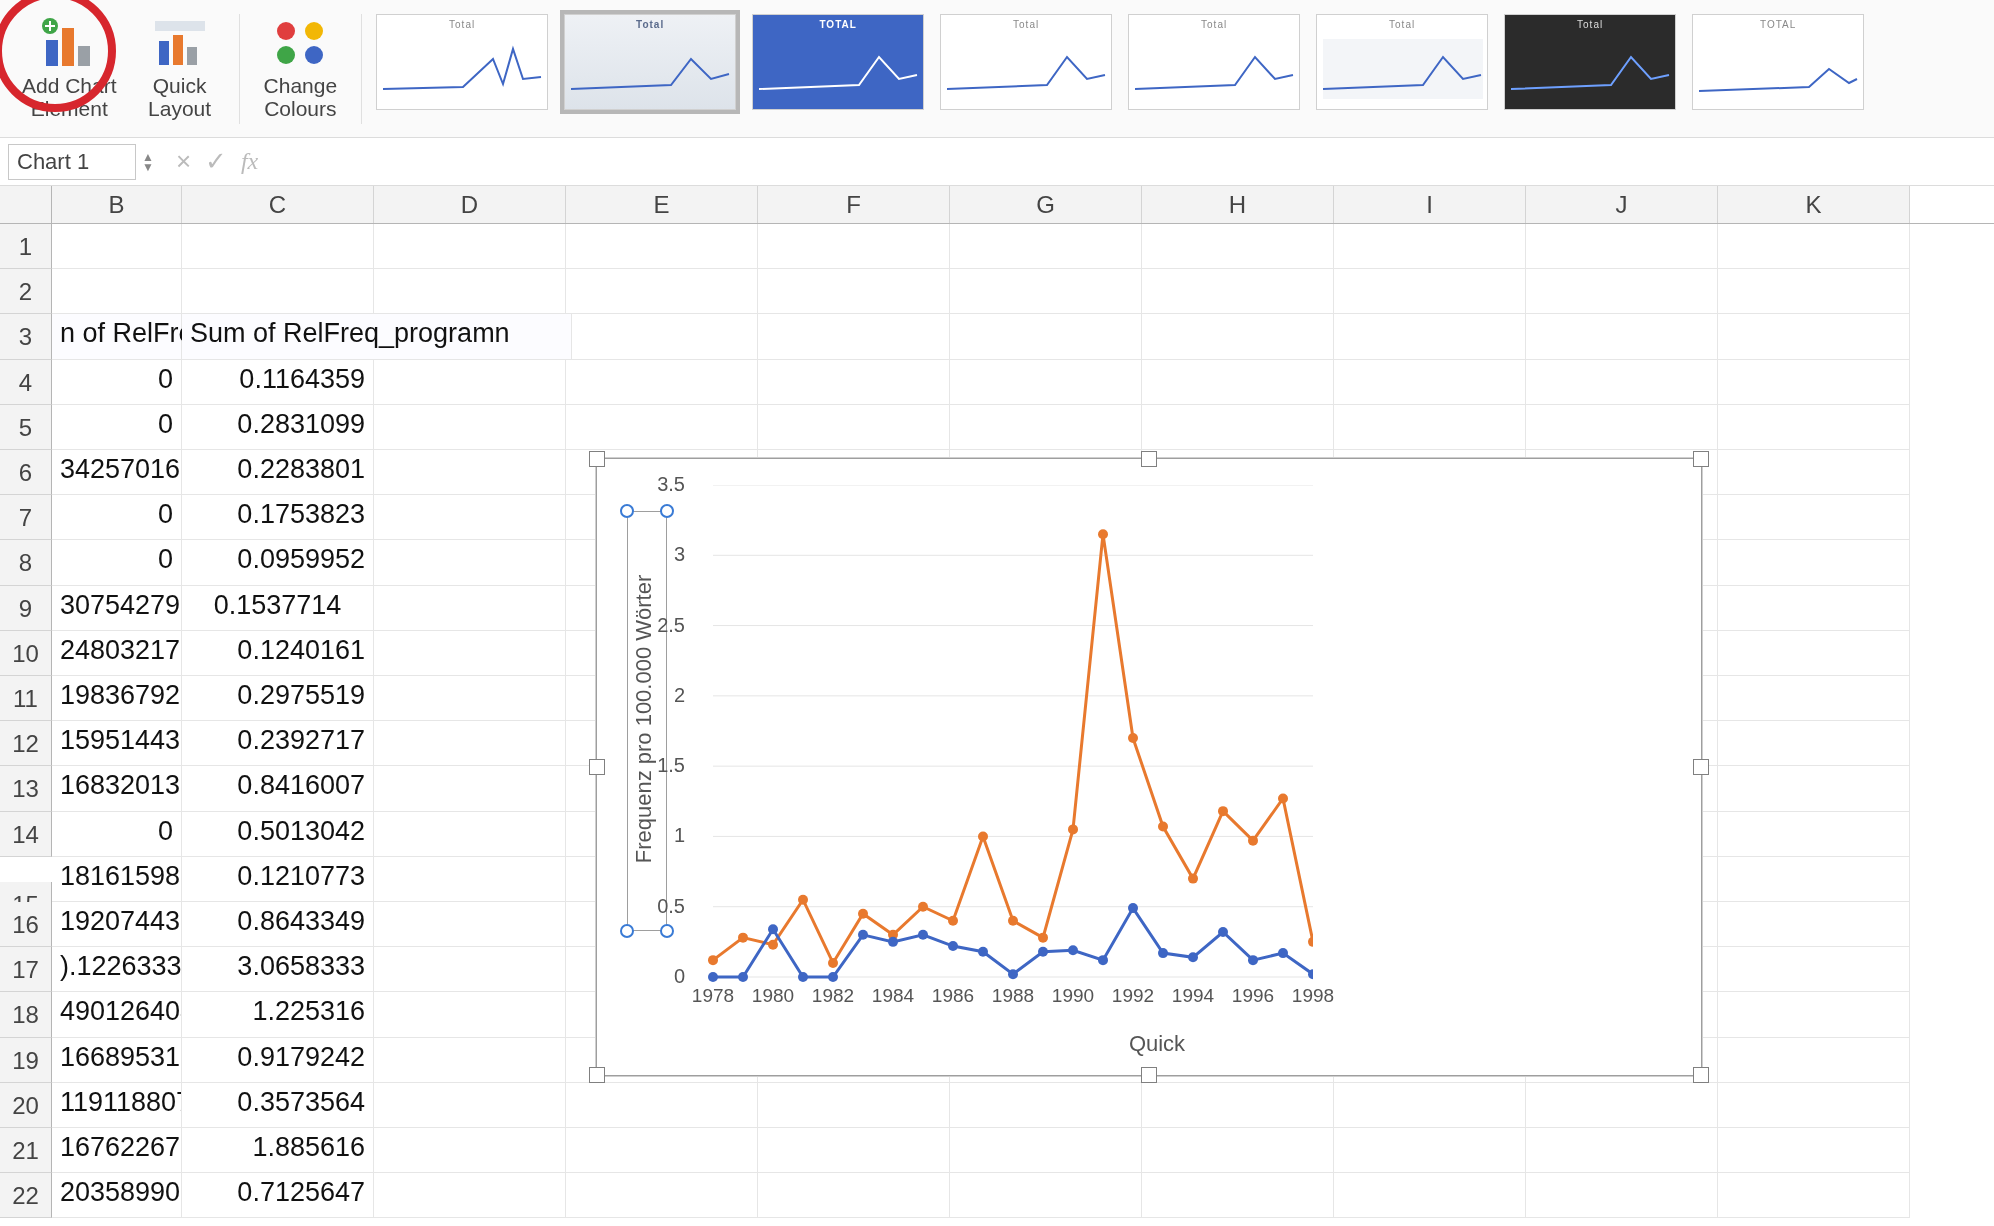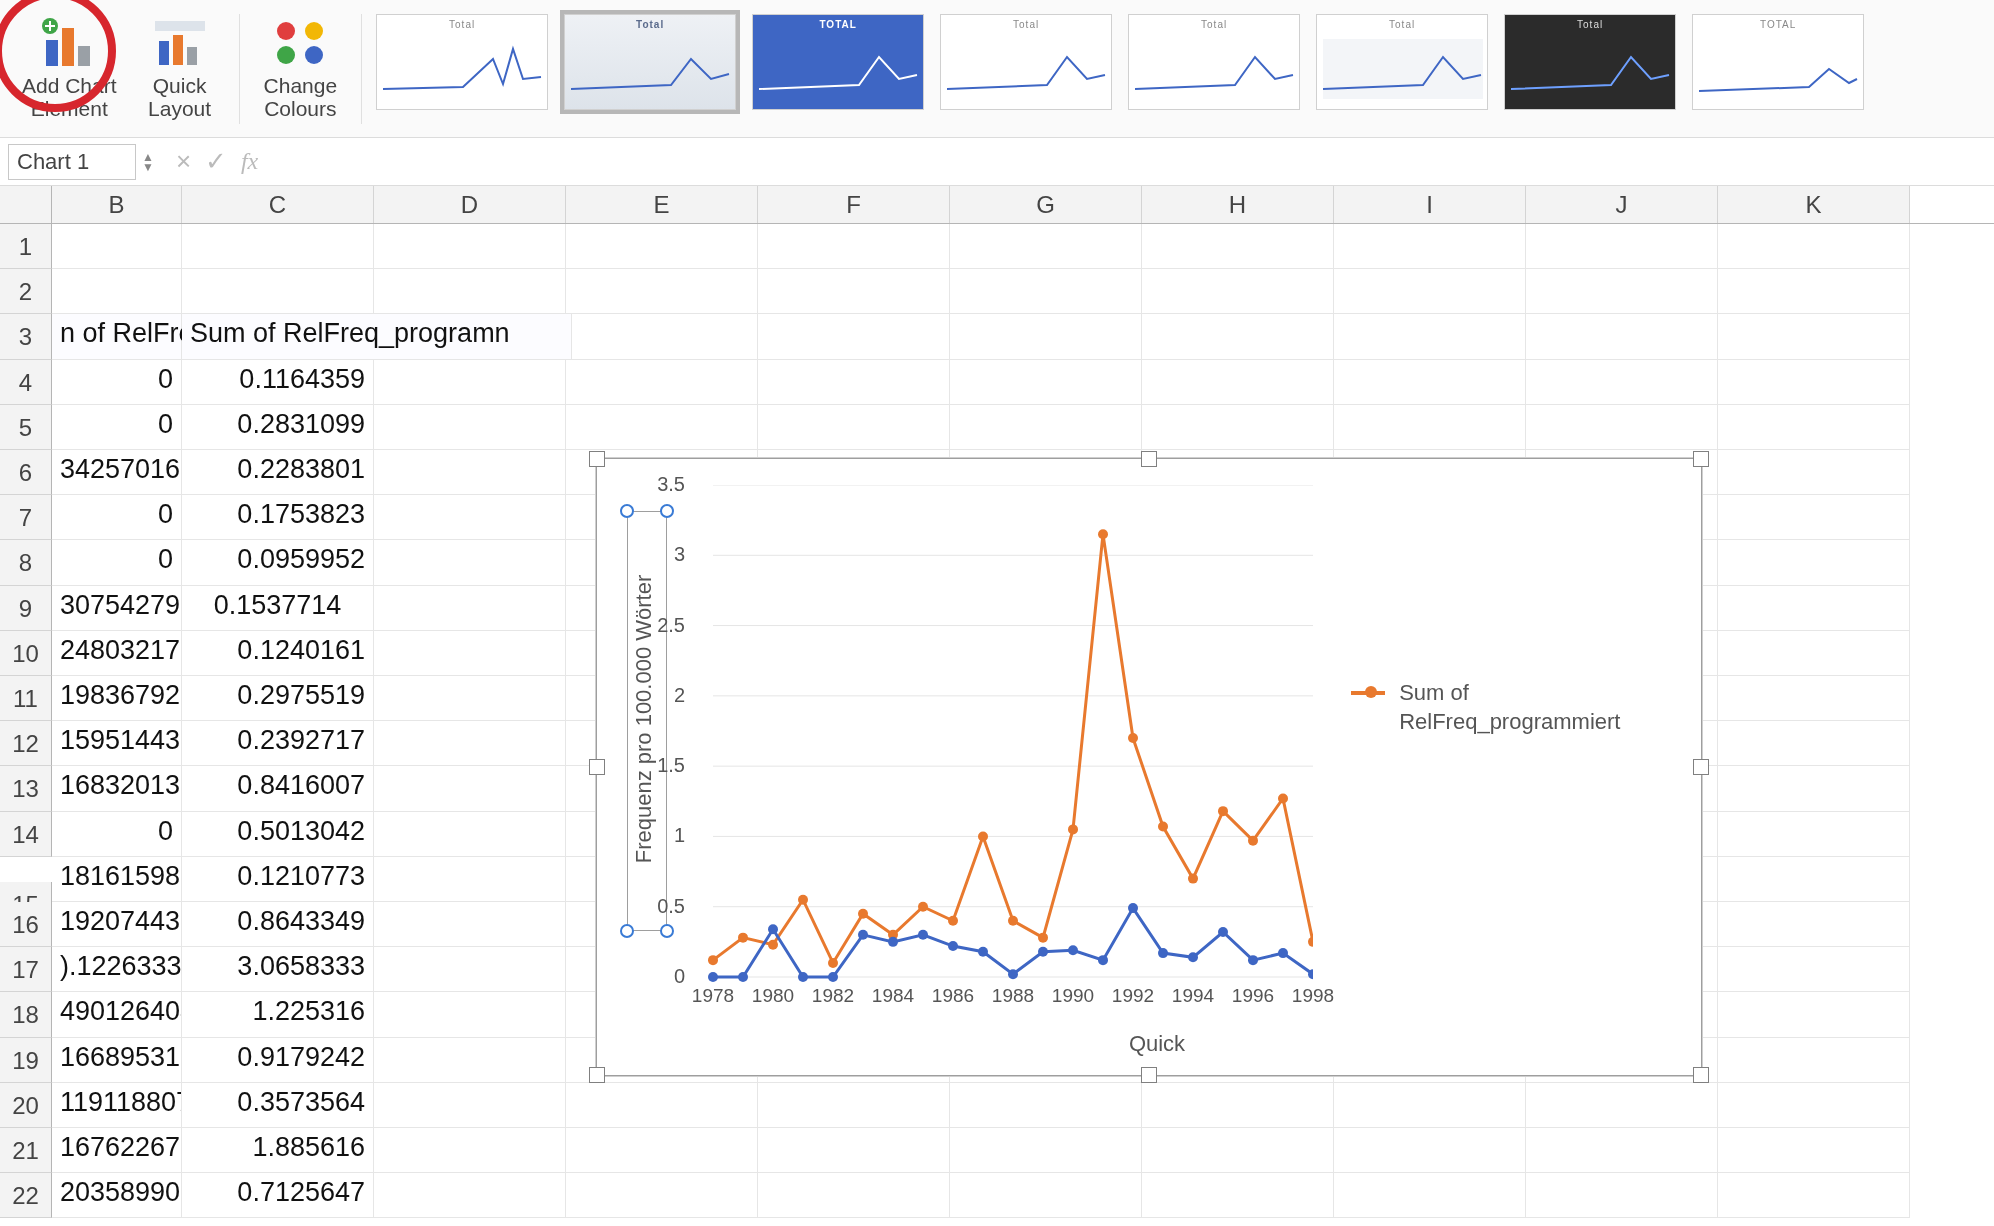--- a/index.html
+++ b/index.html
@@ -548,21 +548,17 @@
           <circle cx="470" cy="468.10285714285715" r="5" fill="#3e66c4"></circle>
           <circle cx="500" cy="472.32" r="5" fill="#3e66c4"></circle>
           <circle cx="530" cy="447.01714285714286" r="5" fill="#3e66c4"></circle>
           <circle cx="560" cy="475.13142857142856" r="5" fill="#3e66c4"></circle>
           <circle cx="590" cy="468.10285714285715" r="5" fill="#3e66c4"></circle>
           <circle cx="620" cy="489.18857142857144" r="5" fill="#3e66c4"></circle>
         </svg>
     <div class="ytick" style="top: 480px;">0</div><div class="ytick" style="top: 409.714px;">0.5</div><div class="ytick" style="top: 339.429px;">1</div><div class="ytick" style="top: 269.143px;">1.5</div><div class="ytick" style="top: 198.857px;">2</div><div class="ytick" style="top: 128.571px;">2.5</div><div class="ytick" style="top: 58.2857px;">3</div><div class="ytick" style="top: -12px;">3.5</div><div class="xtick" style="left: 20px;">1978</div><div class="xtick" style="left: 80px;">1980</div><div class="xtick" style="left: 140px;">1982</div><div class="xtick" style="left: 200px;">1984</div><div class="xtick" style="left: 260px;">1986</div><div class="xtick" style="left: 320px;">1988</div><div class="xtick" style="left: 380px;">1990</div><div class="xtick" style="left: 440px;">1992</div><div class="xtick" style="left: 500px;">1994</div><div class="xtick" style="left: 560px;">1996</div><div class="xtick" style="left: 620px;">1998</div></div>
 
     <div class="legend">
-      <div class="row">
-          <span class="sw or"></span>
-          <span>Sum of RelFreq_programmiert</span>
-        </div>
     </div>
 
     <div class="xlabel">Quick</div>
   </div>
 </div>
 
 </body></html>

